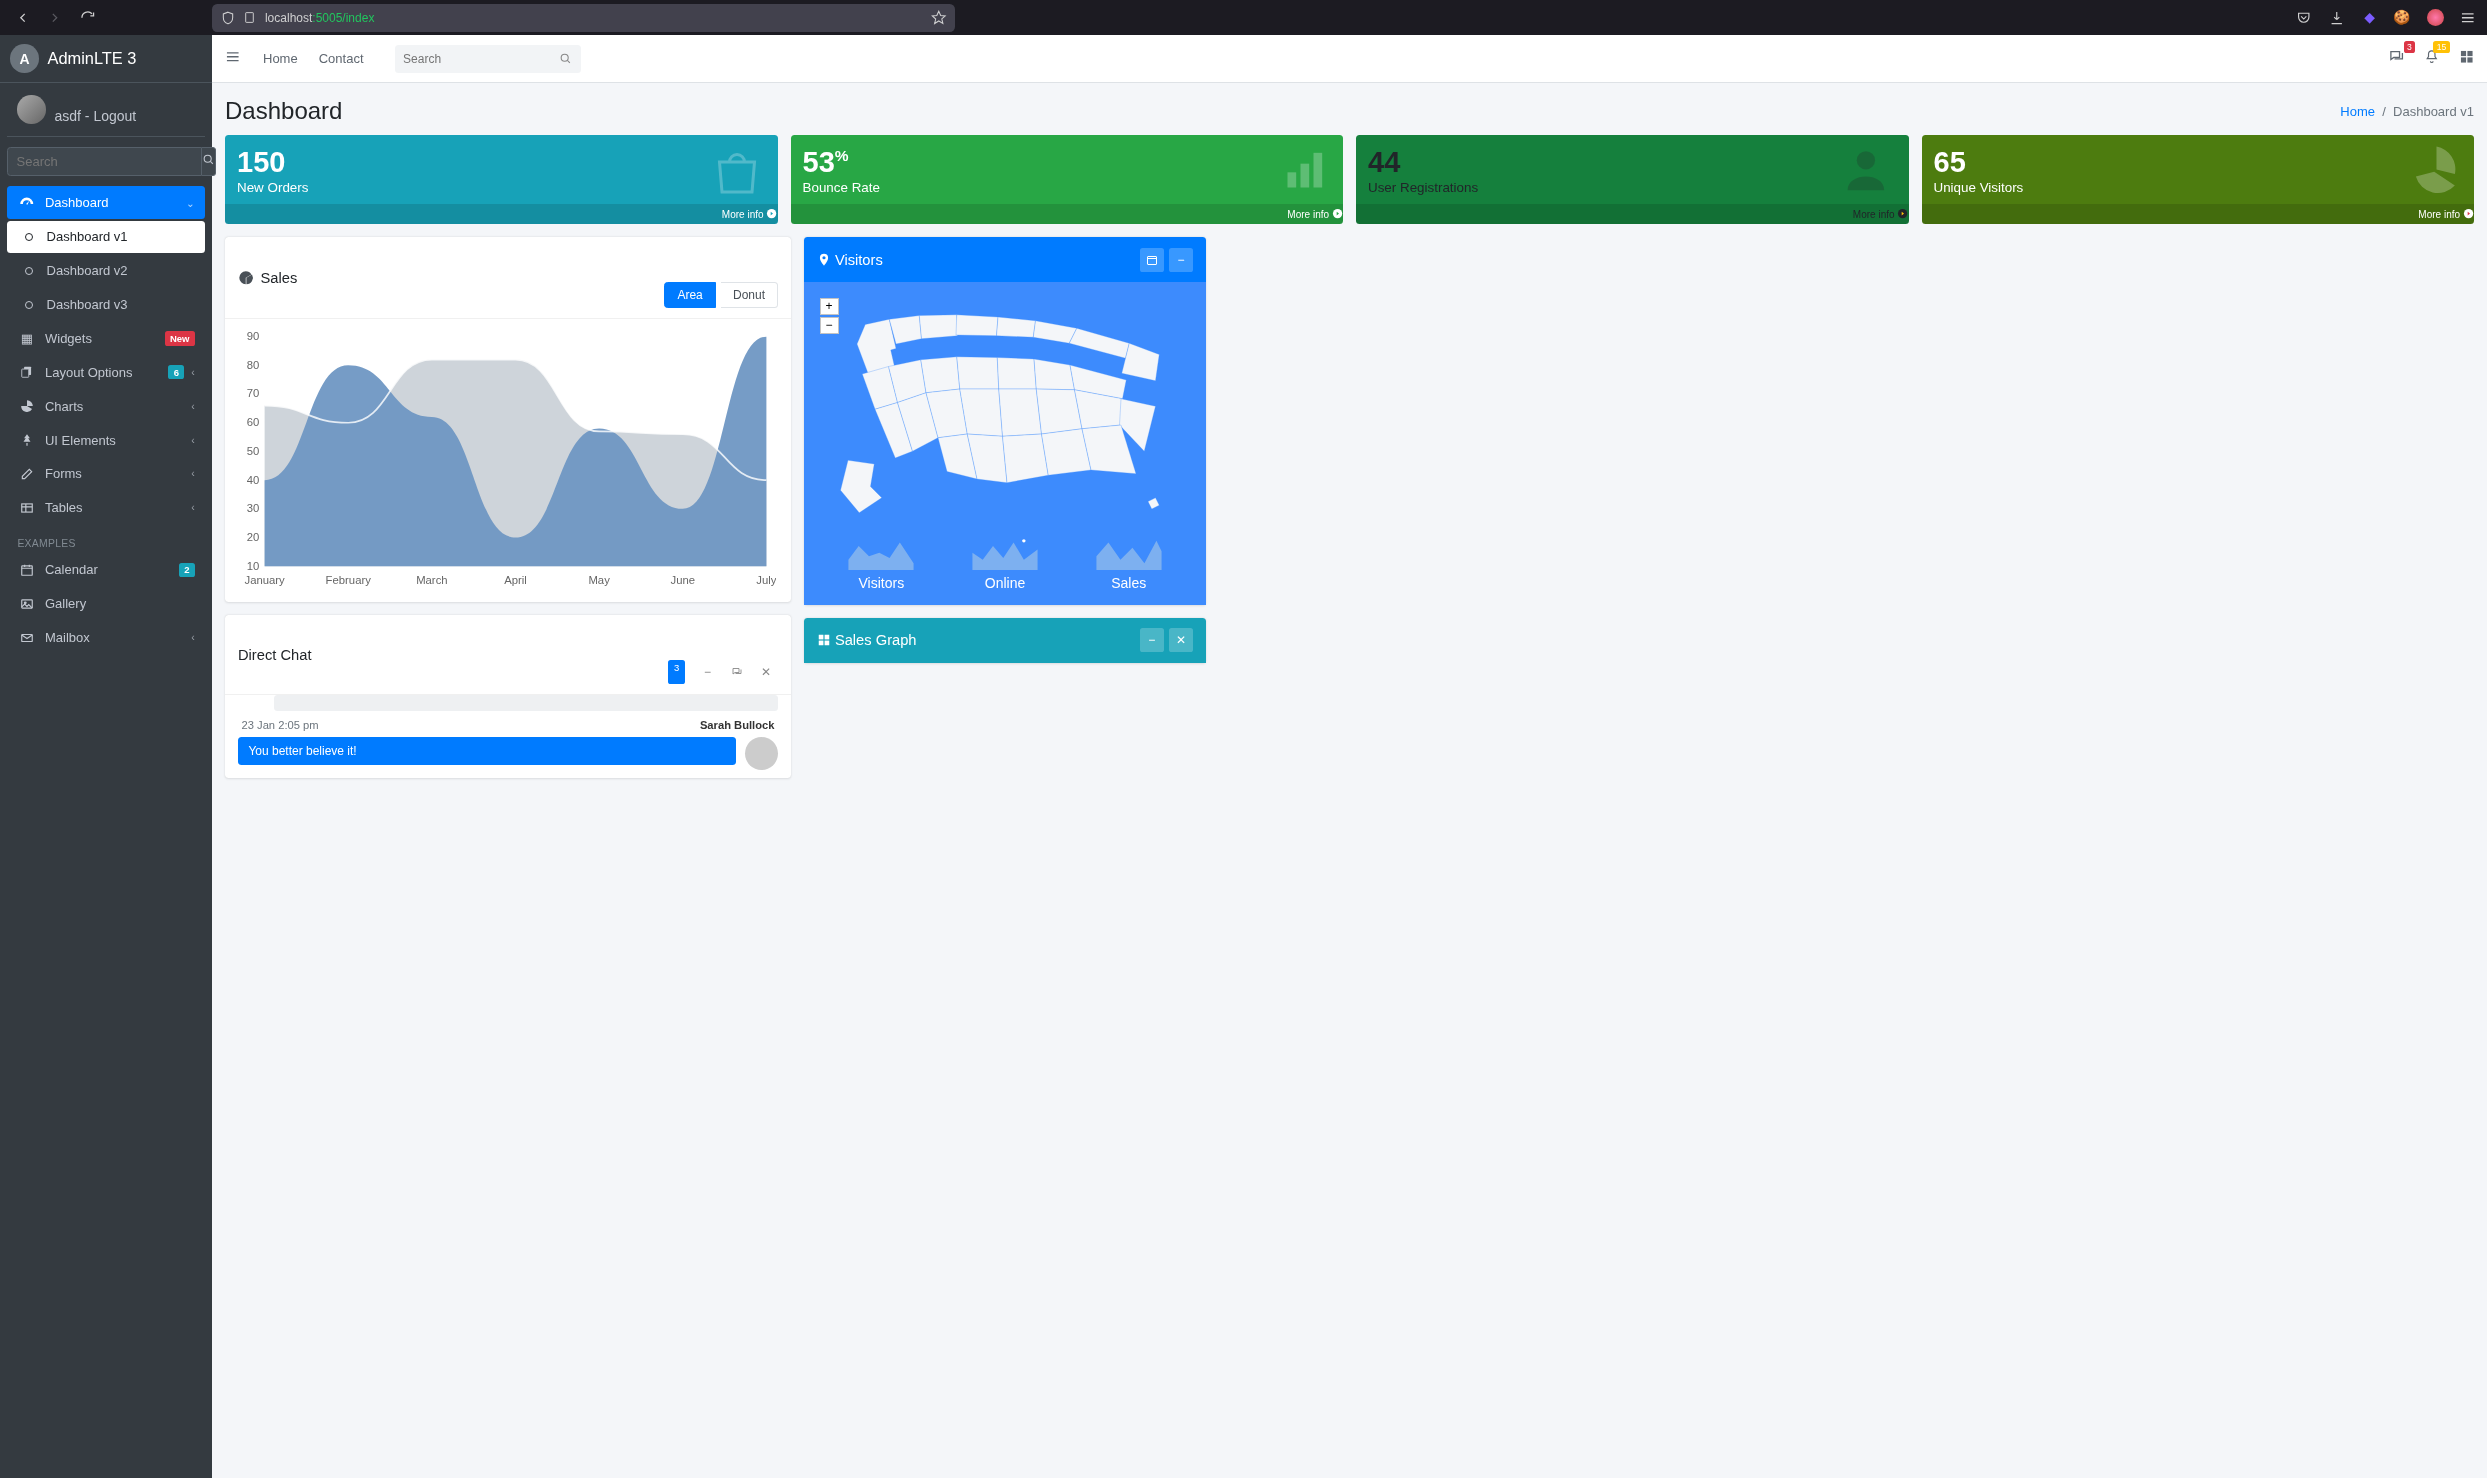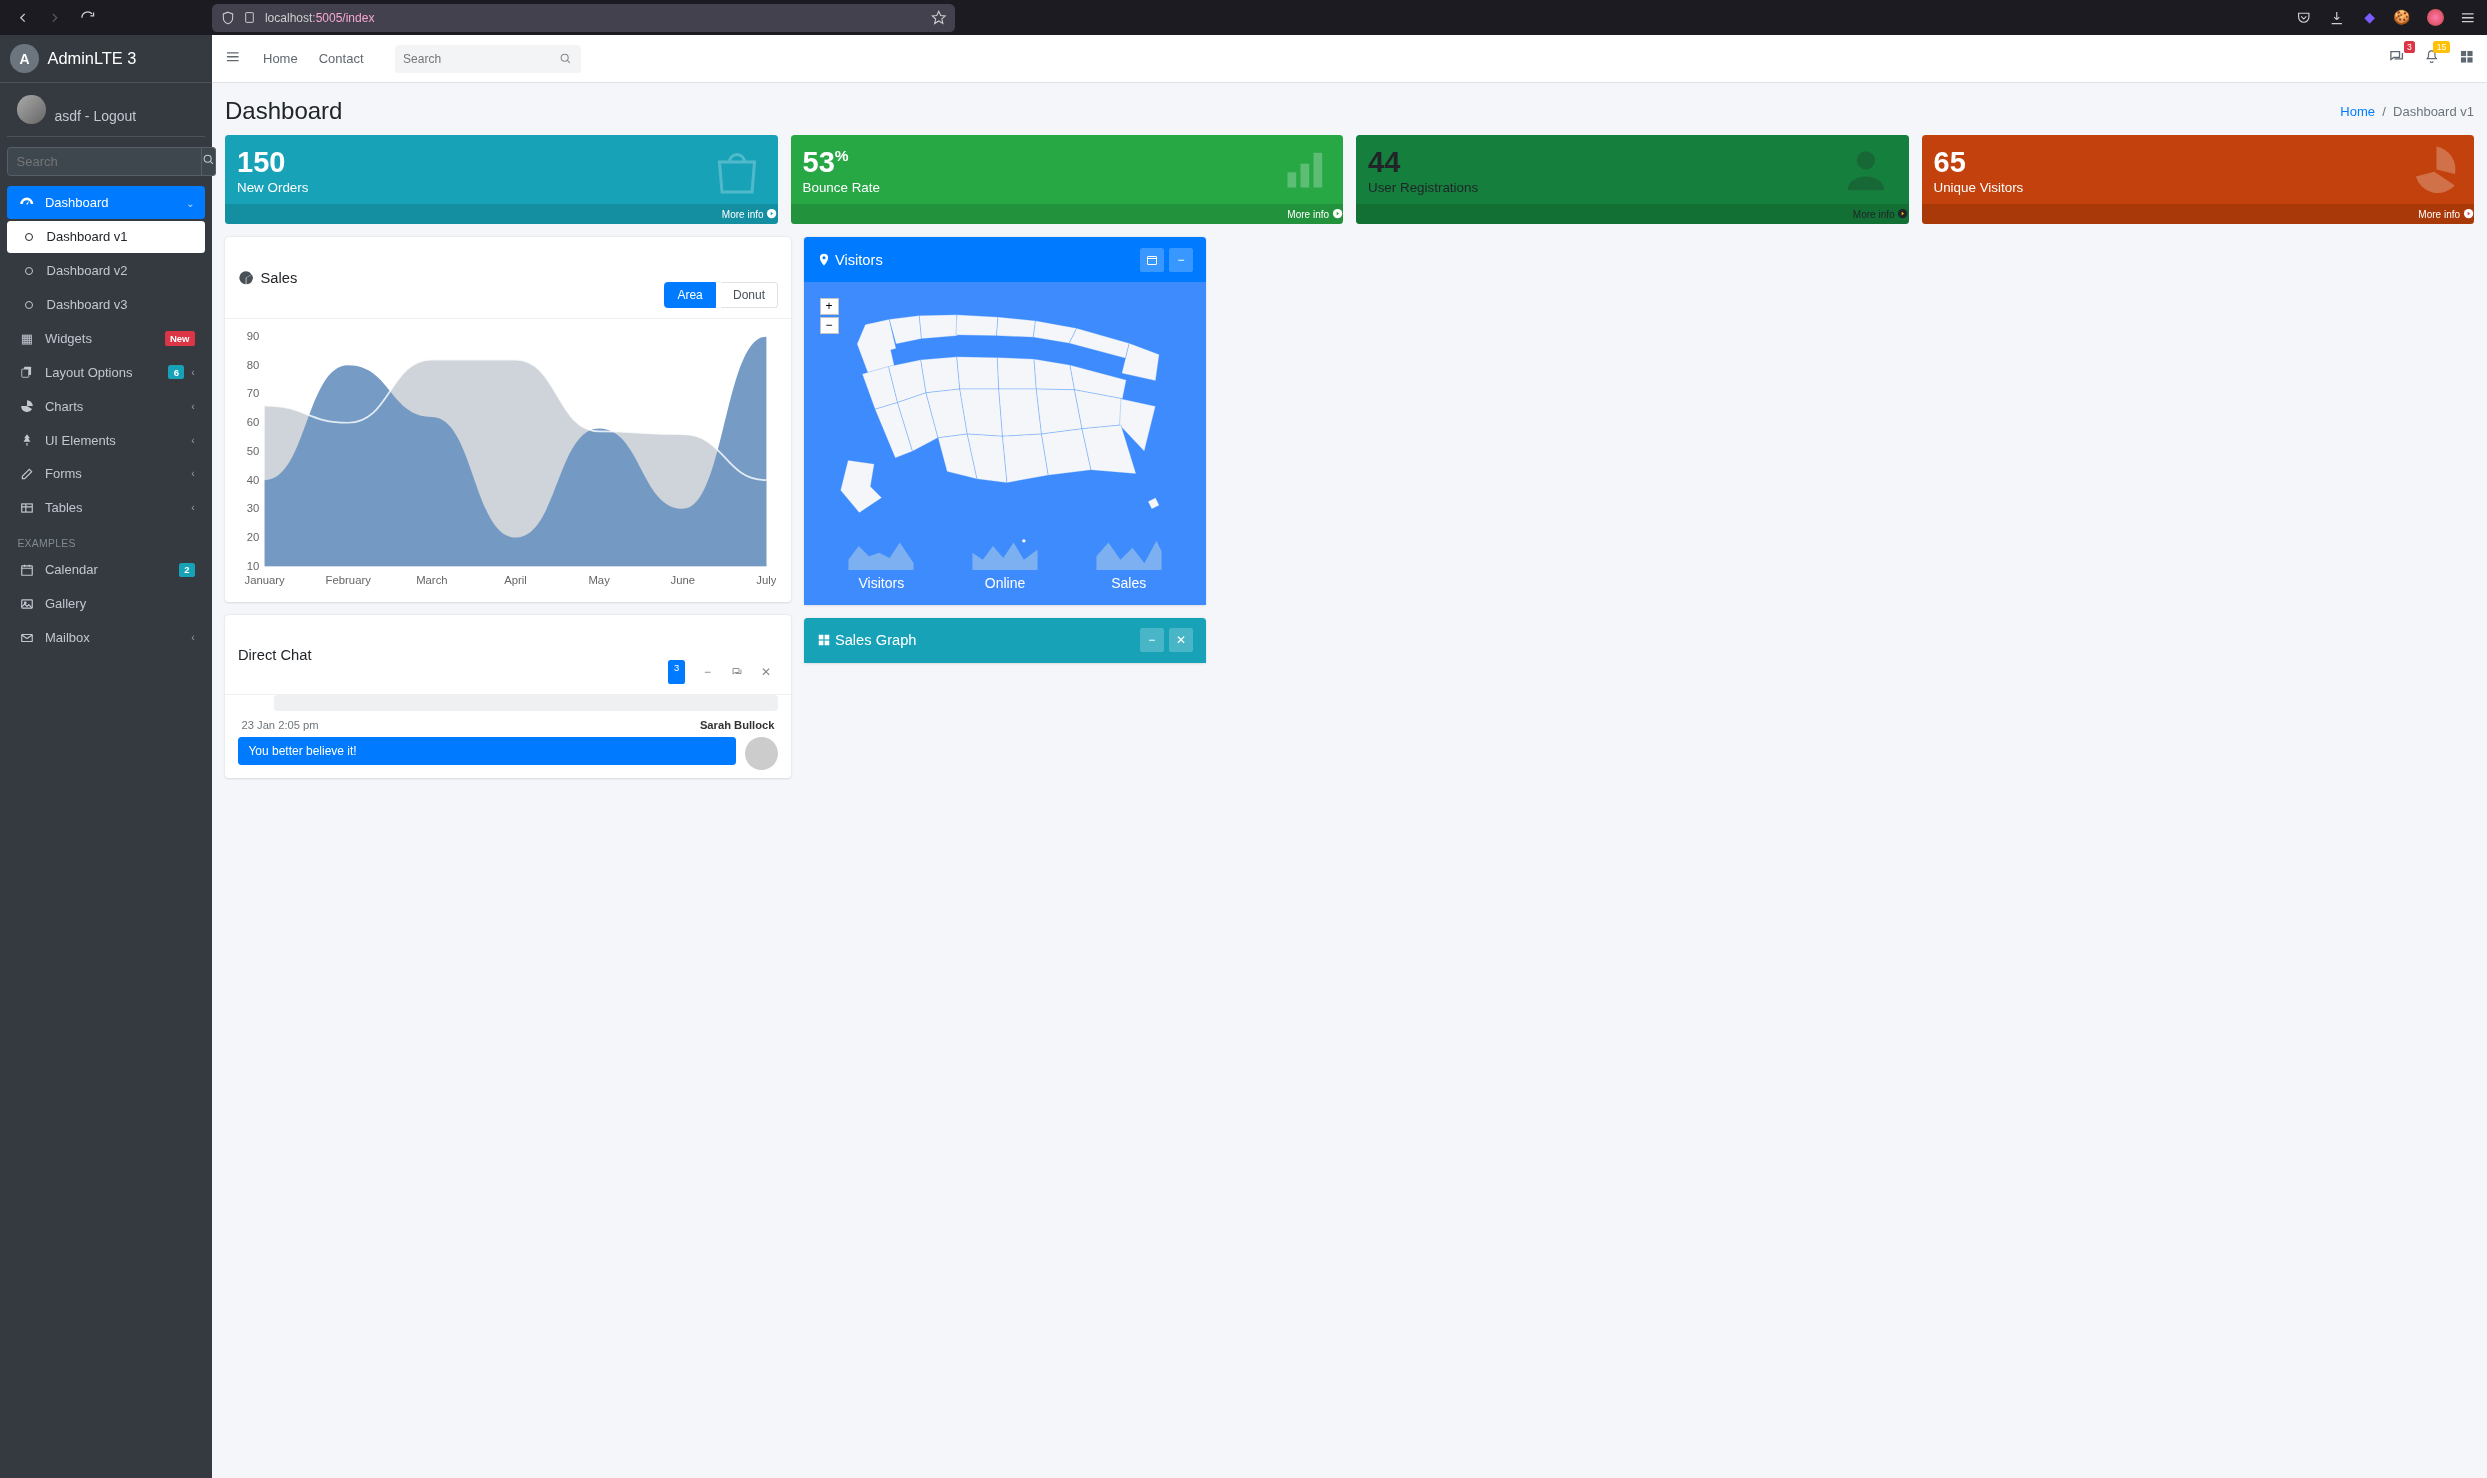--- a/index.html
+++ b/index.html
@@ -3,21 +3,21 @@
 <meta charset="utf-8">
 <style>
 * { box-sizing: border-box; margin: 0; padding: 0; font-family: -apple-system, "Helvetica Neue", Arial, sans-serif; }
 body { background: #f4f6f9; }
 
 
 .browser-chrome { background:#1c1b22; height:35px; display:flex; align-items:center; padding:0 10.4px; gap:8.6px; }
 .chrome-arrow, .chrome-reload { color:#cfcfd0; width:24px; height:24px; display:flex; align-items:center; justify-content:center; border-radius:3.5px; cursor:pointer; }
 .chrome-arrow.dim { color:#5a5a61; }
 .url-bar { flex:0 0 743px; margin-left:104px; height:28px; background:#42414d; border-radius:5.2px; display:flex; align-items:center; padding:0 8.6px; gap:8.6px; color:#cfcfd0; font-size:12px; }
-.url-text .dim { color:#f9a8d4; }
+.url-text .dim { color:#22c55e; }
 .url-bar .spacer { flex:1; }
 .chrome-right { margin-left:auto; display:flex; gap:15.5px; color:#cfcfd0; }
 .chrome-right .dot { width:17.3px; height:17.3px; display:flex; align-items:center; justify-content:center; }
 
 
 .app { display:flex; min-height:calc(100vh - 35px); }
 
 
 .sidebar { width:212px; background:#343a40; color:#c2c7d0; flex-shrink:0; }
 .brand { display:flex; align-items:center; gap:8.6px; padding:10.4px 10.4px 10.4px 10.4px; height:48px; border-bottom:0.9px solid #4b545c; }
@@ -67,21 +67,21 @@
 .small-box .inner { padding:10.4px 12px 8.6px; }
 .small-box h3 { font-size:29px; font-weight:700; }
 .small-box h3 sup { font-size:15.5px; }
 .small-box p { font-size:13.4px; margin-top:1.7px; }
 .small-box .bg-icon { position:absolute; right:10.4px; top:7px; opacity:.25; font-size:55px; }
 .small-box .footer { background:rgba(0,0,0,.12); text-align:right; padding:4.3px 0; font-size:10px; cursor:pointer; }
 .bg-info { background:#17a2b8; }
 .bg-success { background:#28a745; }
 .bg-warning { background:#15803d; color:#212529; }
 .bg-warning .footer { color:#212529; }
-.bg-danger { background:#c2410c; }
+.bg-danger { background:#4d7c0f; }
 
 
 .row2 { display:flex; gap:13px; padding:13px; align-items:flex-start; }
 .col-left { flex:0 0 566px; display:flex; flex-direction:column; gap:13px; }
 .col-right { flex:0 0 402px; display:flex; flex-direction:column; gap:13px; }
 .card { background:#fff; border-radius:3.5px; box-shadow:0 0 0.9px rgba(0,0,0,.12),0 0.9px 2.6px rgba(0,0,0,.1); }
 .card-header { display:flex; align-items:center; padding:10.4px 13px; border-bottom:0.9px solid #f0f0f0; }
 .card-title { font-size:14.7px; font-weight:400; color:#212529; display:flex; align-items:center; gap:7px; }
 .card-tools { margin-left:auto; display:flex; gap:5.2px;margin-top:34px; }
 .tab-btn { border:0.9px solid #dfe3e7; background:#fff; color:#495057; padding:5.2px 12px; font-size:12px; cursor:pointer; }

